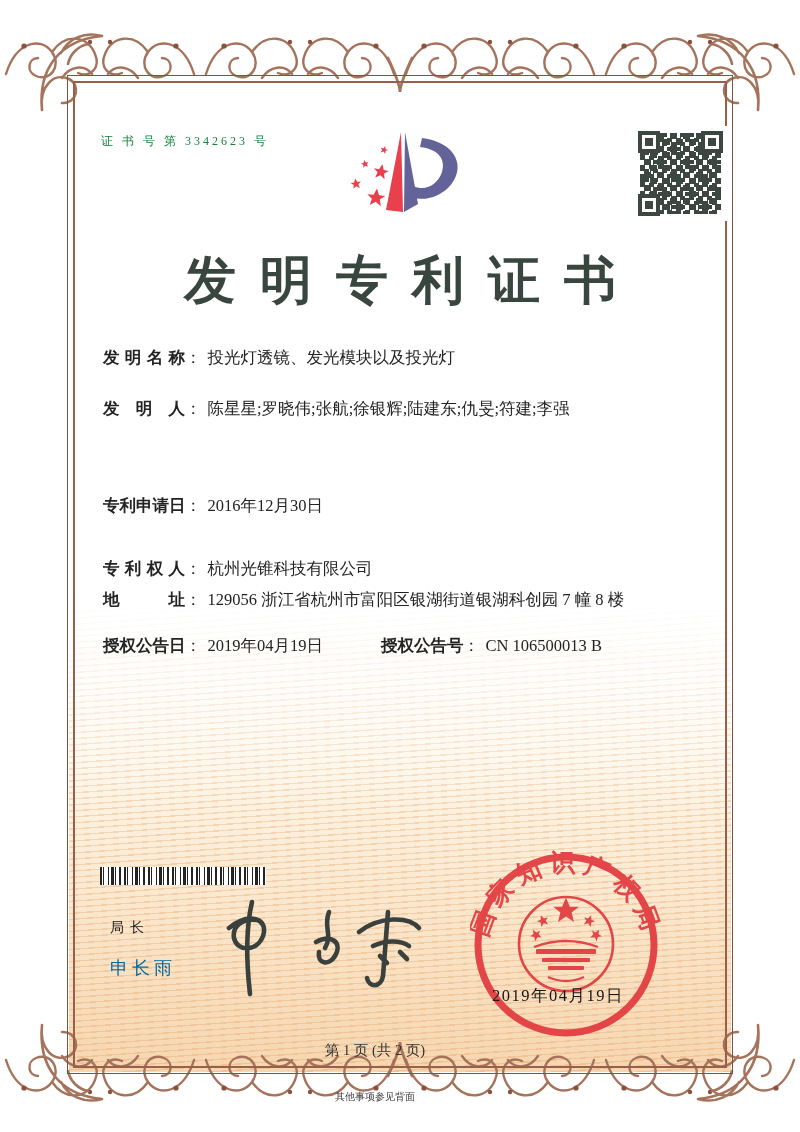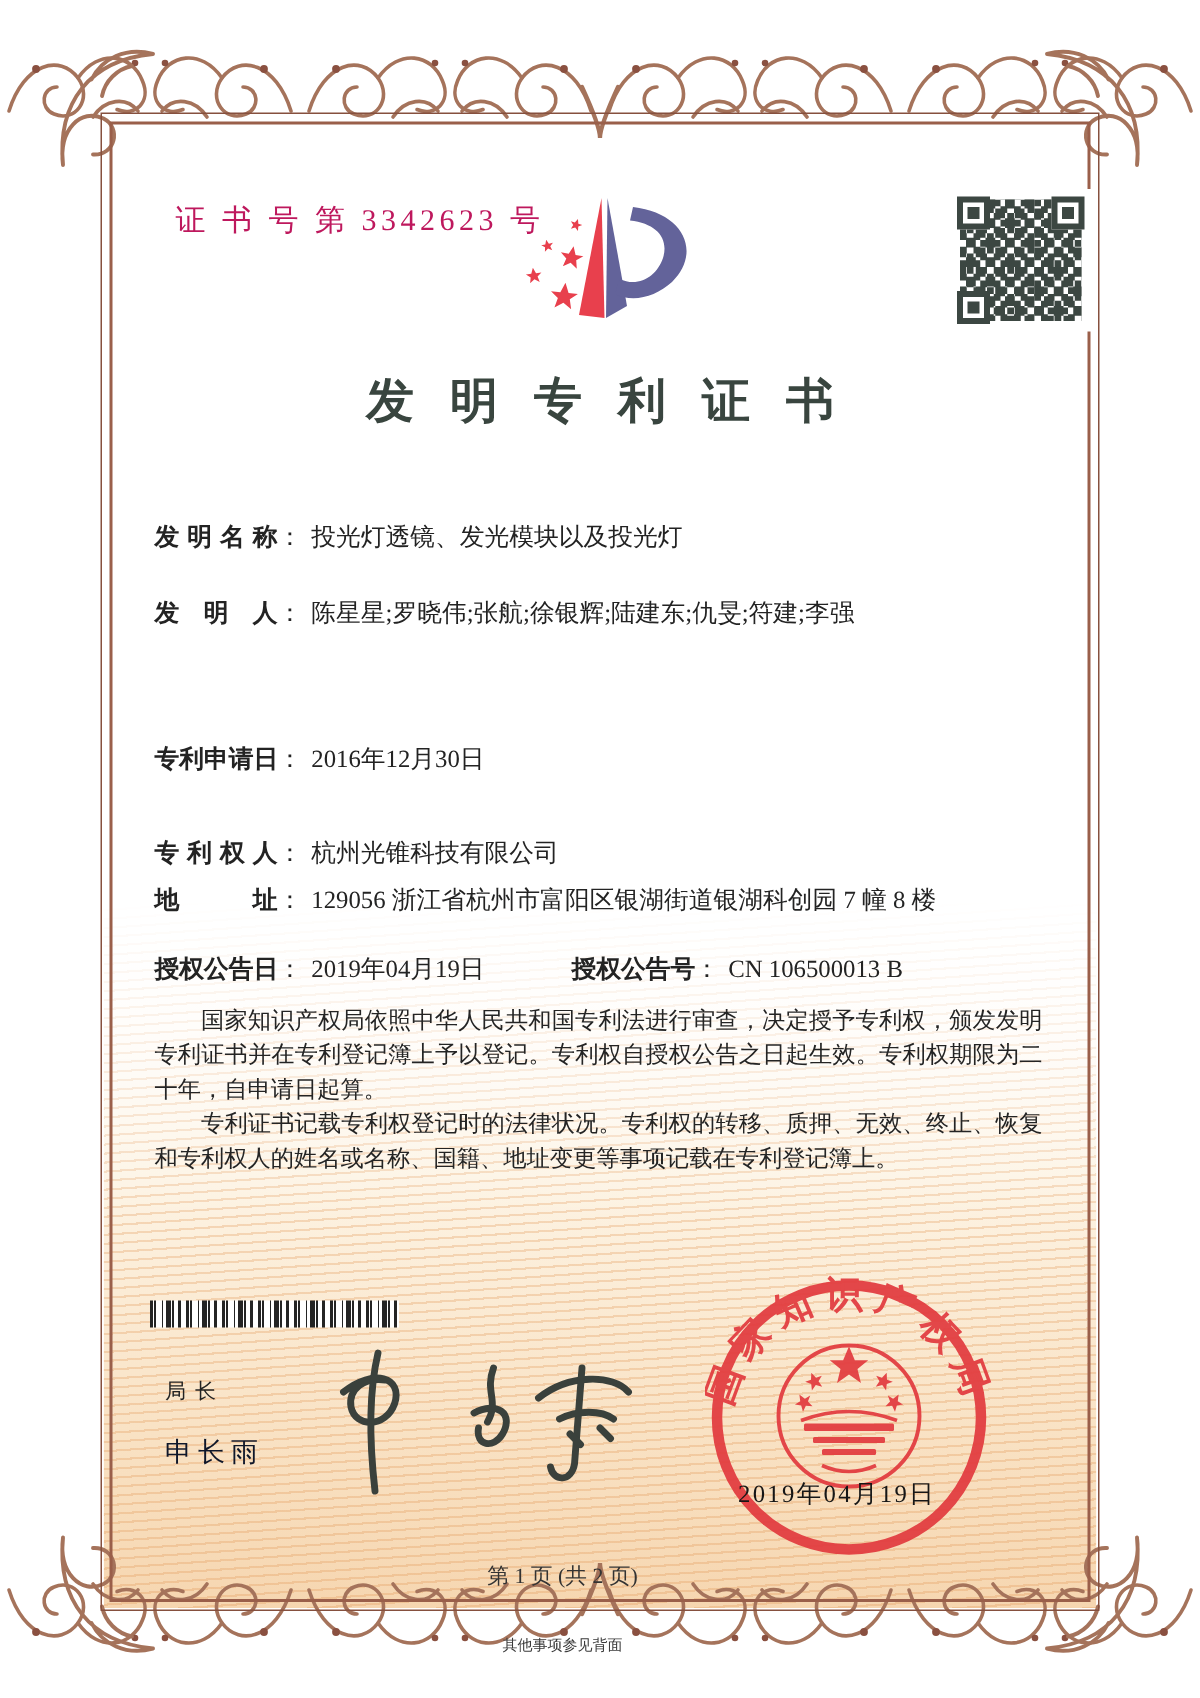--- a/index.html
+++ b/index.html
@@ -11,43 +11,43 @@
   #wave-bg{left:69px;top:600px;width:662px;height:472px;
     background:
       repeating-linear-gradient(176deg, rgba(225,150,85,0.30) 0 1.4px, rgba(255,255,255,0) 1.4px 6px),
       linear-gradient(180deg,#ffffff 0%,#fdf3e3 40%,#f9e2c4 75%,#f6d6b0 100%);
     -webkit-mask-image:linear-gradient(180deg,rgba(0,0,0,0) 0%,#000 45%);
             mask-image:linear-gradient(180deg,rgba(0,0,0,0) 0%,#000 45%);}
 
   
   #frame-outer{left:67px;top:75px;width:664px;height:997px;border:1.4px solid #86503e;}
   #frame-inner{left:73px;top:81px;width:650px;height:983px;border:2.6px solid #9a5f4a;}
-  #cert-no{left:117px;top:133px;font-size:20px;letter-spacing:3px;color:#be185d;}
-
-  #title{left:0;top:246px;width:800px;text-align:center;font-size:32px;font-weight:700;
+  #cert-no{left:101px;top:133px;font-size:12px;letter-spacing:3px;color:#15803d;}
+
+  #title{left:0;top:246px;width:800px;text-align:center;font-size:52px;font-weight:700;
          color:#39453f;letter-spacing:24px;text-indent:24px;}
 
   .row{left:103px;font-size:16.5px;color:#232323;white-space:nowrap;}
   .lbl{display:inline-block;width:82px;text-align:justify;text-align-last:justify;vertical-align:top;font-weight:bold;}
   .val{margin-left:6px;}
   #row-0{top:347px;} #row-1{top:398px;} #row-2{top:449px;}
   #row-3{top:495px;} #row-4{top:542px;margin-top:16px;} #row-5{top:589px;} #row-grant{top:635px;}
   .grant2{margin-left:58px;}
 
   #paras{left:103px;top:669px;width:592px;font-size:15.5px;line-height:23px;
          text-align:justify;color:#242424;}
   #paras p{margin:0;text-indent:2em;}
 
   #barcode{left:100px;top:867px;width:166px;height:18px;background:
     repeating-linear-gradient(90deg,#242424 0 2px,#fff 2px 3px,#242424 3px 4px,#fff 4px 8px,
       #242424 8px 9px,#fff 9px 11px,#242424 11px 14px,#fff 14px 15px,#242424 15px 16px,
       #fff 16px 19px,#242424 19px 21px,#fff 21px 24px);}
 
   #director-title{left:110px;top:919px;font-size:14px;letter-spacing:6px;color:#222;}
-  #director-name{left:110px;top:956px;font-size:18px;letter-spacing:4px;color:#0f172a;}
+  #director-name{left:110px;top:956px;font-size:18px;letter-spacing:4px;color:#0369a1;}
 
   #page-num{left:250px;top:1041px;width:250px;text-align:center;font-size:14.5px;color:#333;}
   #back-note{left:265px;top:1090px;width:220px;text-align:center;font-size:10px;color:#3a3a3a;}
 
   
   #qr{left:633px;top:126px;width:95px;height:95px;background:#fff;padding:0;}
   #qr .mods{position:absolute;left:7px;top:7px;width:81px;height:81px;background-color:#fff;background:
      repeating-conic-gradient(#3c4742 0% 25%, rgba(0,0,0,0) 0% 50%) 0px 0px/9px 9px,
      repeating-conic-gradient(#3c4742 0% 25%, rgba(0,0,0,0) 0% 50%) 4px 6px/13px 13px;}
   .finder{position:absolute;width:14px;height:14px;border:4px solid #3c4742;background:#fff;}
@@ -172,24 +172,20 @@
   <div id="row-4" class="abs row">
     <span class="lbl">专利权人</span><span>：</span><span class="val">杭州光锥科技有限公司</span>
   </div>
   <div id="row-5" class="abs row">
     <span class="lbl">地址</span><span>：</span><span class="val">129056 浙江省杭州市富阳区银湖街道银湖科创园 7 幢 8 楼</span>
   </div>
   <div id="row-grant" class="abs row">
     <span class="lbl">授权公告日</span><span>：</span><span class="val">2019年04月19日</span><span class="lbl grant2">授权公告号</span><span>：</span><span class="val">CN 106500013 B</span>
   </div>
 
-  <div id="paras" class="abs">
-    <p>国家知识产权局依照中华人民共和国专利法进行审查，决定授予专利权，颁发发明专利证书并在专利登记簿上予以登记。专利权自授权公告之日起生效。专利权期限为二十年，自申请日起算。</p>
-    <p>专利证书记载专利权登记时的法律状况。专利权的转移、质押、无效、终止、恢复和专利权人的姓名或名称、国籍、地址变更等事项记载在专利登记簿上。</p>
-  </div>
 
   <div id="barcode" class="abs"></div>
 
   <div id="director-title" class="abs">局长</div>
   <div id="director-name" class="abs">申长雨</div>
 
   <svg id="sig" class="abs" width="215" height="112" viewBox="0 0 215 112">
     <g stroke="#3a413c" stroke-width="4.6" fill="none" stroke-linecap="round" stroke-linejoin="round">
       <path d="M16,40 C36,24 56,30 50,48 C44,64 24,64 21,50 C19,38 30,30 44,32"></path>
       <path d="M39,14 C32,44 34,80 37,106"></path>

